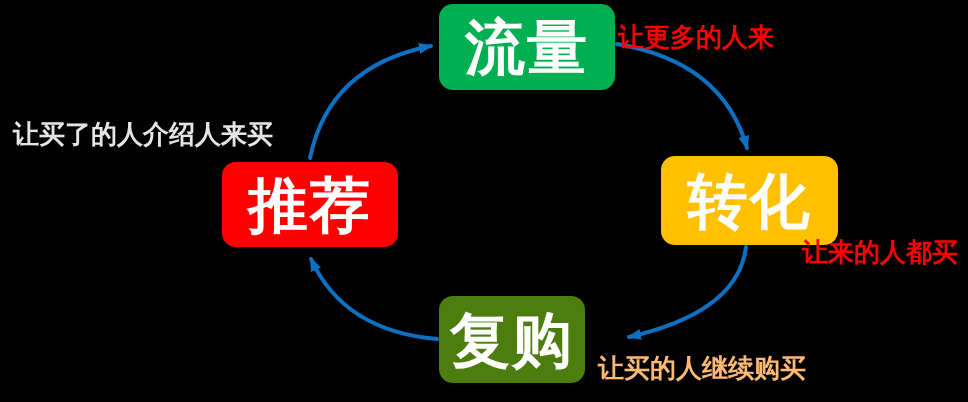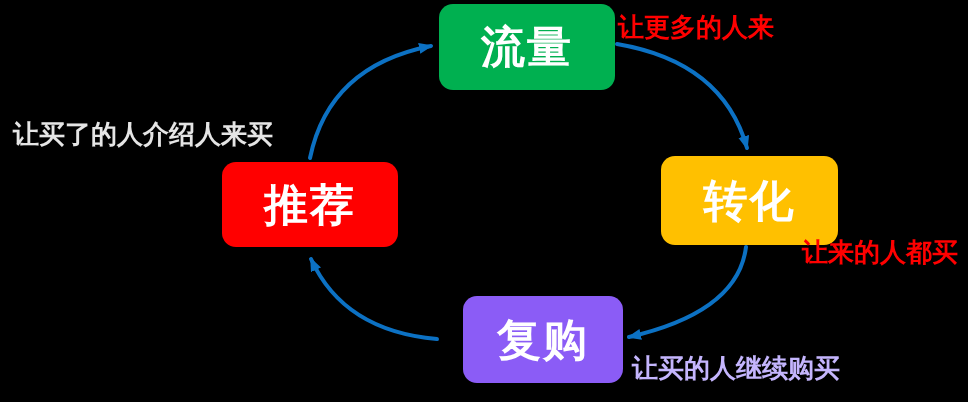--- a/index.html
+++ b/index.html
@@ -30,21 +30,21 @@
   .node {
     position: absolute;
     border-radius: 14px;
     display: flex;
     align-items: center;
     justify-content: center;
     box-sizing: border-box;
   }
   .node-label {
     color: #ffffff;
-    font-size: 44px;
+    font-size: 60px;
     font-weight: bold;
     letter-spacing: 2px;
     line-height: 1;
     white-space: nowrap;
   }
   .annotation {
     position: absolute;
     font-size: 26px;
     font-weight: bold;
     line-height: 1.2;
@@ -68,26 +68,26 @@
         <path class="arrow" d="M 310 158 Q 329 66 431 46" stroke="#0C71C3" marker-end="url(#arrowhead)"></path>
       </g>
   </svg>
   <div id="node-layer">
       <div class="node" style="left: 439px; top: 4px; width: 176px; height: 86px; background: rgb(0, 176, 80);">
         <span class="node-label" style="color: rgb(255, 255, 255);">流量</span>
       </div>
       <div class="node" style="left: 661px; top: 156px; width: 177px; height: 89px; background: rgb(255, 192, 0);">
         <span class="node-label" style="color: rgb(255, 255, 255);">转化</span>
       </div>
-      <div class="node" style="left: 463px; top: 296px; width: 160px; height: 87px; background: #8b5cf6;">
+      <div class="node" style="left: 439px; top: 296px; width: 146px; height: 87px; background: #4d7c0f;">
         <span class="node-label" style="color: rgb(255, 255, 255);">复购</span>
       </div>
       <div class="node" style="left: 222px; top: 162px; width: 176px; height: 85px; background: rgb(255, 0, 0);">
         <span class="node-label" style="color: rgb(255, 255, 255);">推荐</span>
       </div>
     </div>
   <div id="annotation-layer">
-      <div class="annotation" style="left: 618px; top: 12px; color: rgb(255, 0, 0);">让更多的人来</div>
+      <div class="annotation" style="left: 618px; top: 22px; color: rgb(255, 0, 0);">让更多的人来</div>
       <div class="annotation" style="left: 802px; top: 237px; color: rgb(255, 0, 0);">让来的人都买</div>
-      <div class="annotation" style="left: 632px; top: 353px; color: #c4b5fd;">让买的人继续购买</div>
+      <div class="annotation" style="left: 598px; top: 353px; color: #fdba74;">让买的人继续购买</div>
       <div class="annotation" style="left: 13px; top: 119px; color: #e5e5e5;">让买了的人介绍人来买</div>
     </div>
 </div>
 
 </body></html>

